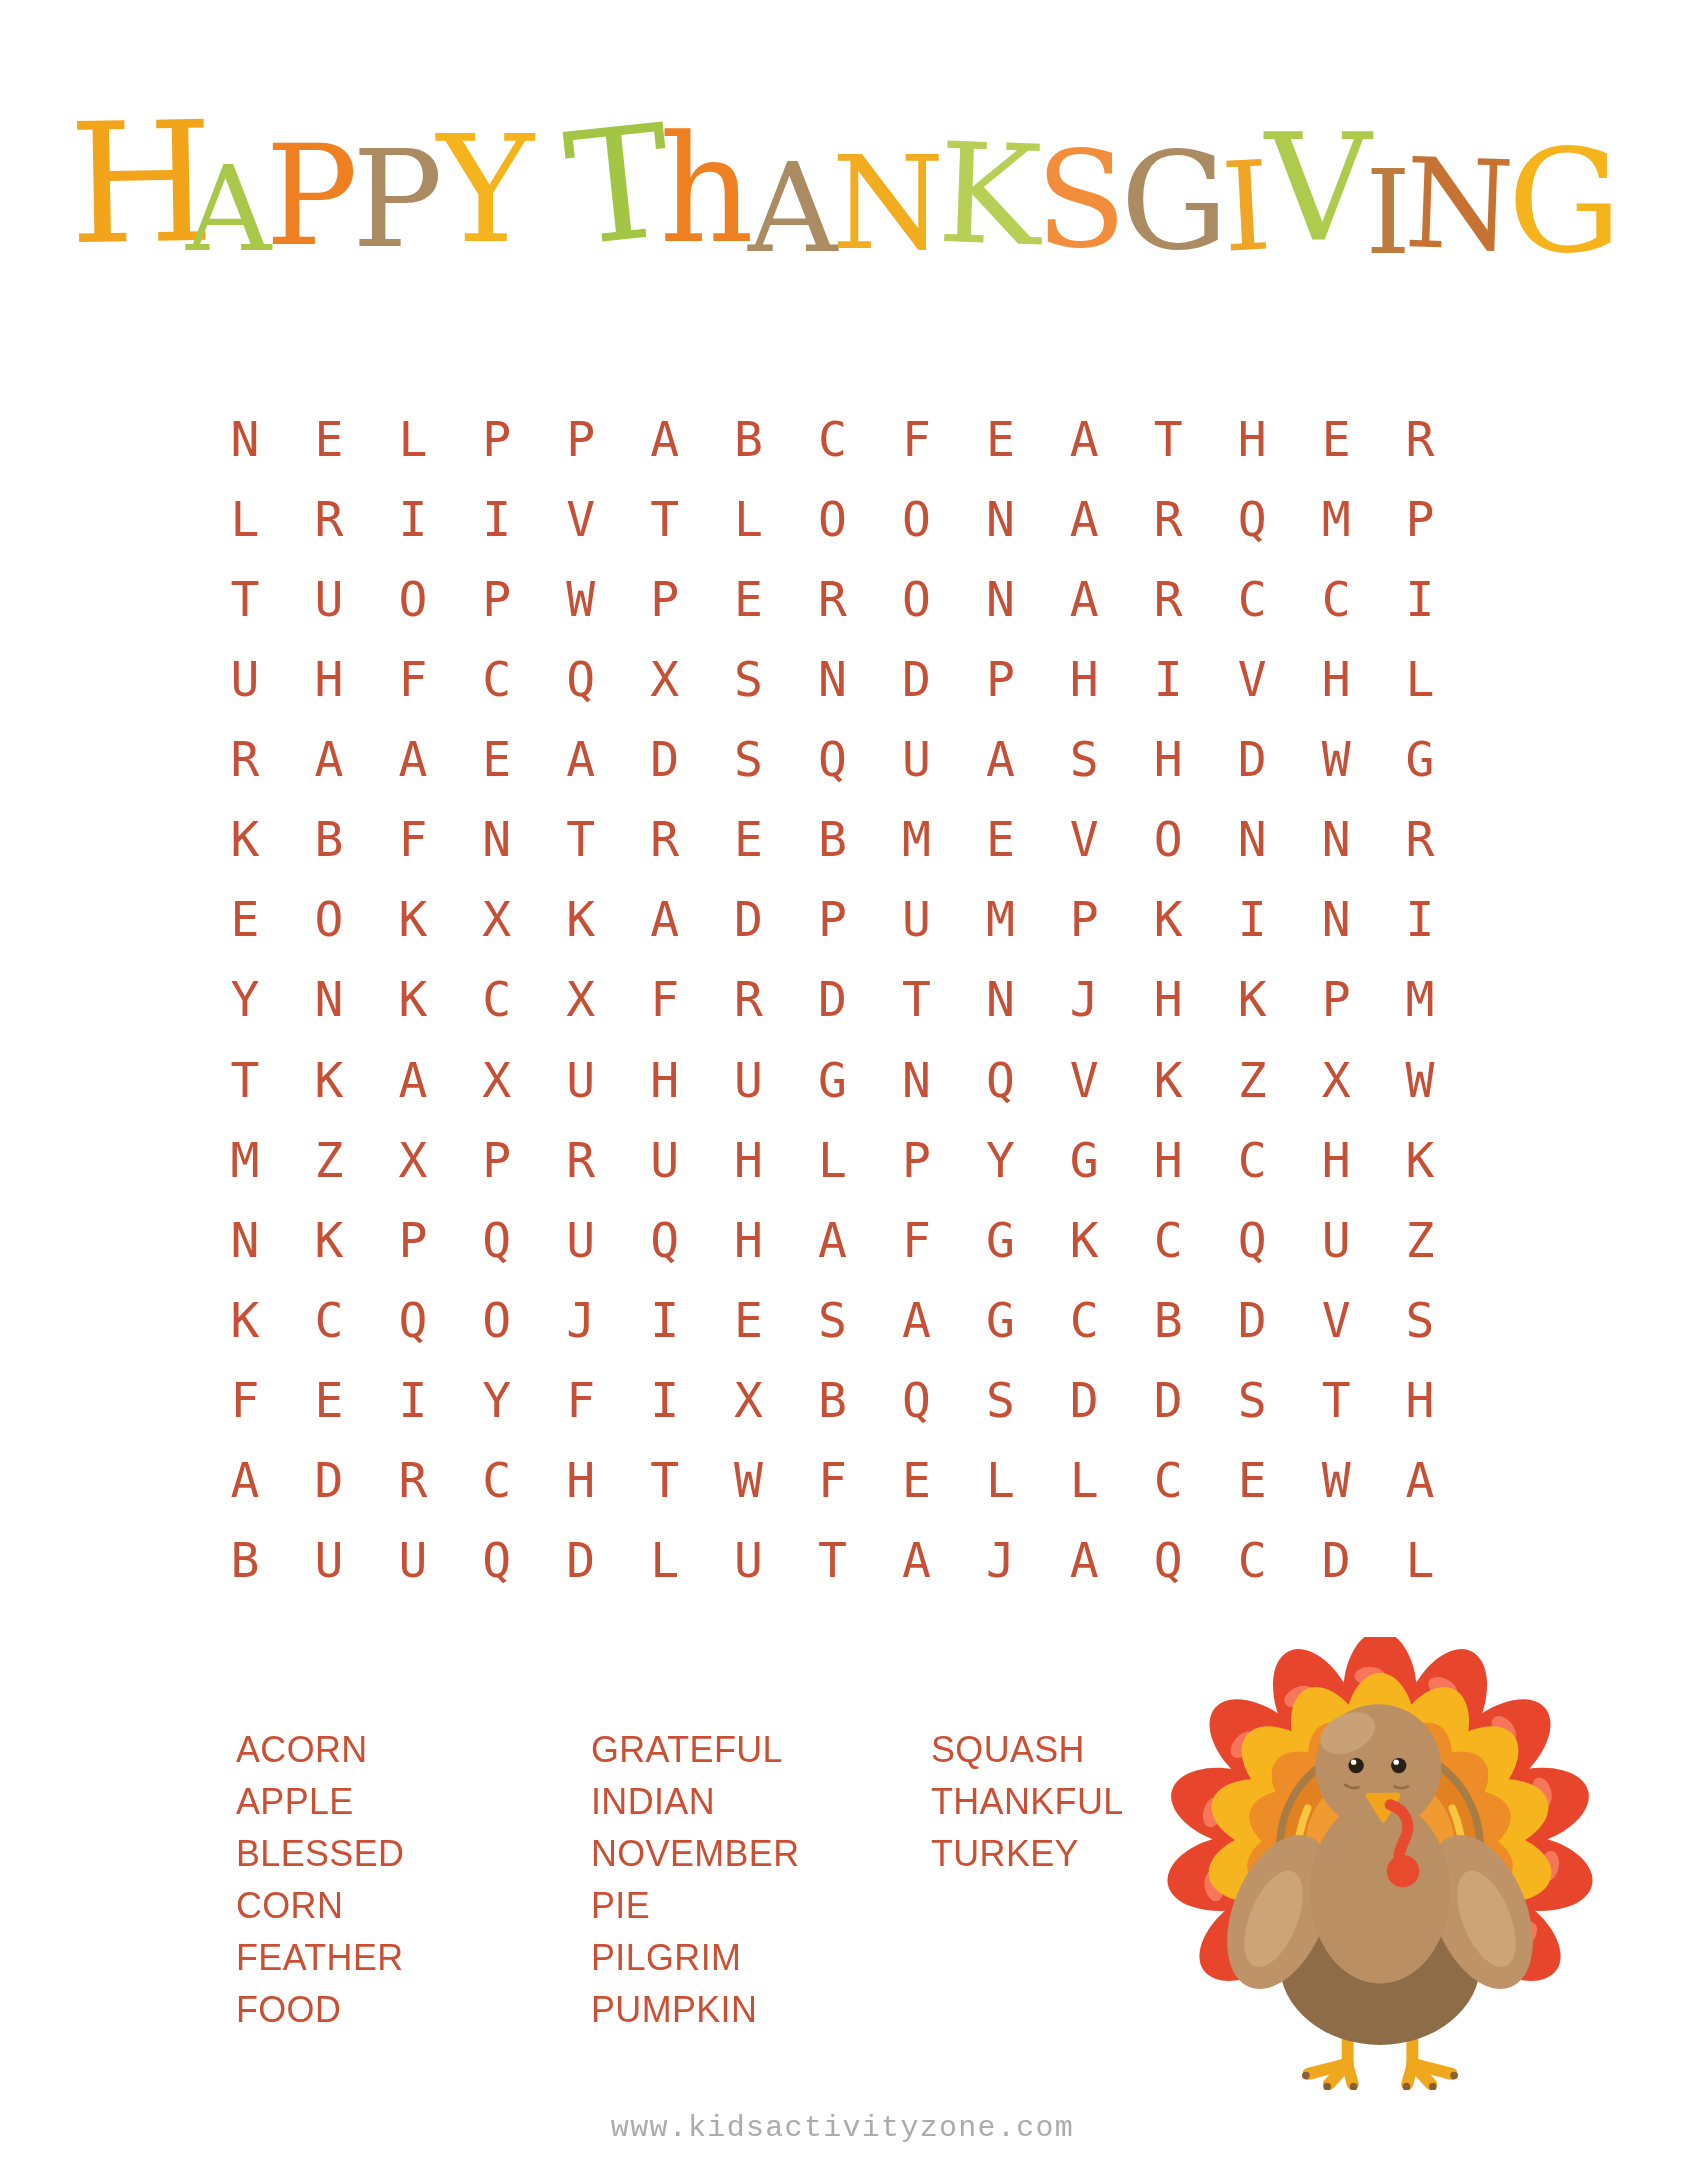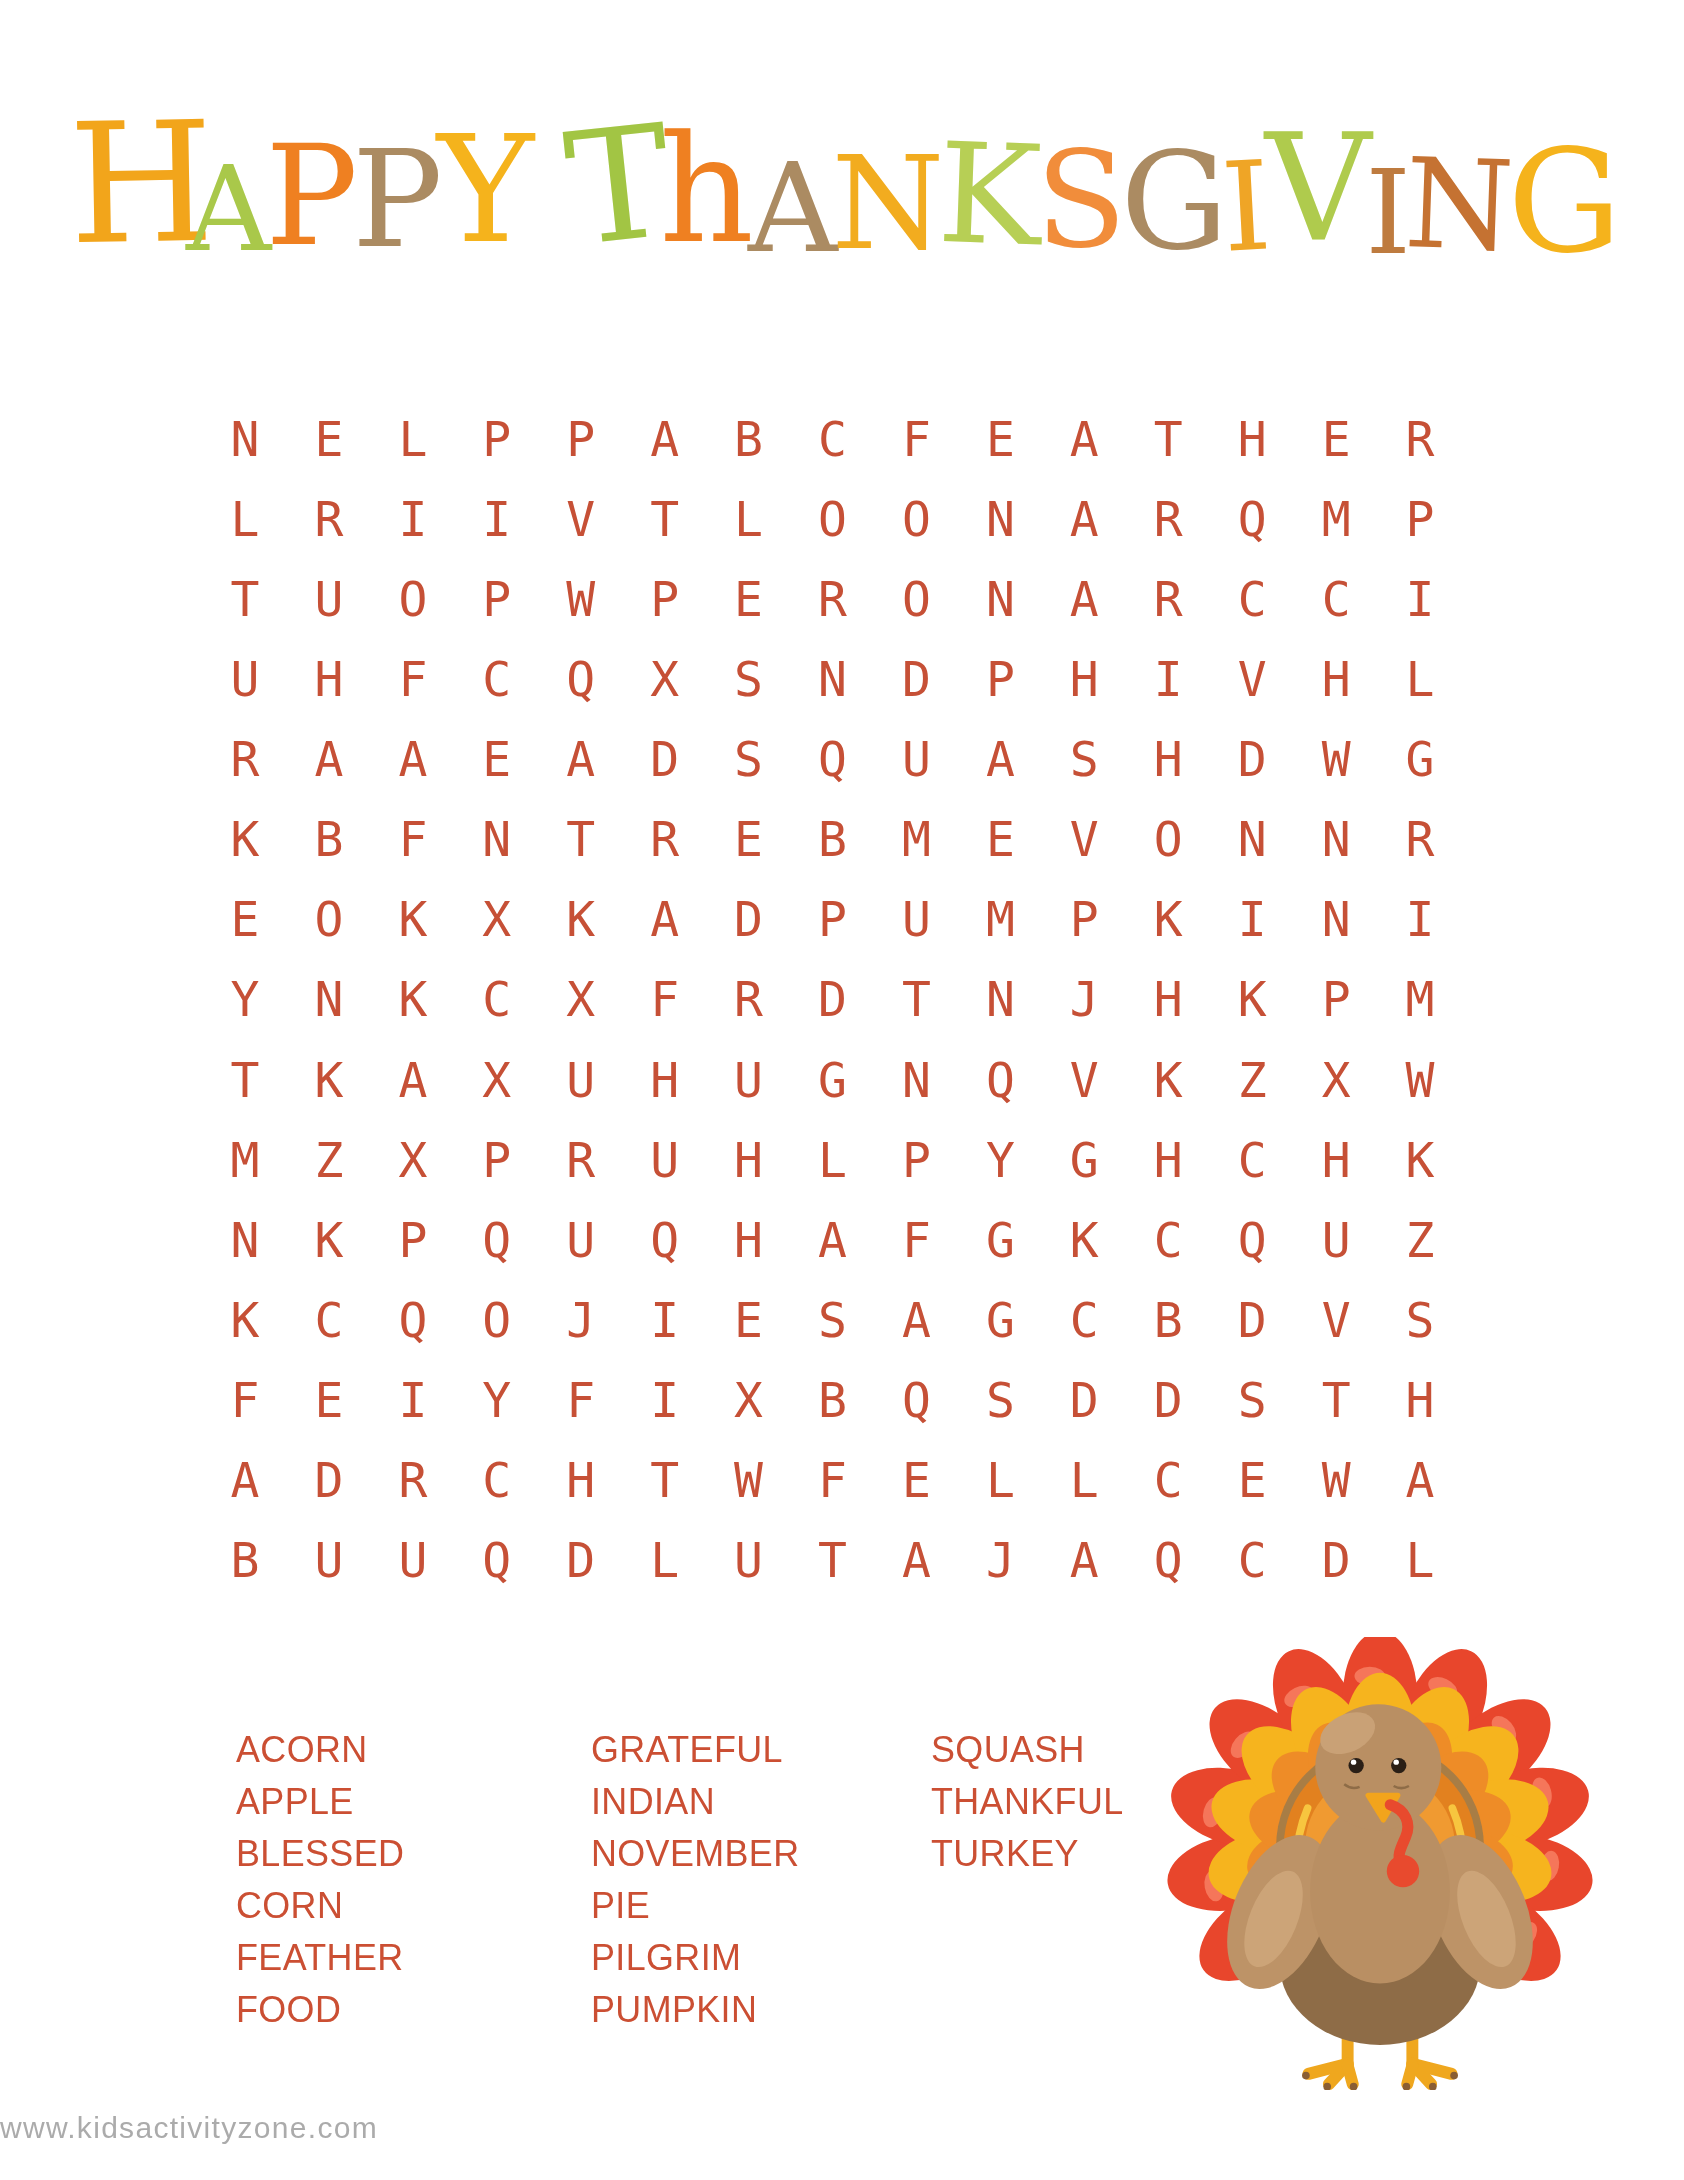--- a/index.html
+++ b/index.html
@@ -85,21 +85,22 @@
     width: 494px;
     height: 453px;
   }
 
   
   .footer {
     position: absolute;
     left: 0;
     right: 0;
     top: 2111px;
-    font-family: Liberation Sans, sans-serif;
+    text-align: center;
+    font-family: Liberation Mono, monospace;
     font-size: 30px;
     letter-spacing: 1.3px;
     color: var(--footer-color, #ABABAB);
   }
 </style>
 </head>
 <body>
 
 <div class="page" style="--page-bg: #ffffff; --grid-color: #C65036; --words-color: #CB4F33; --footer-color: #ABABAB;">
 

